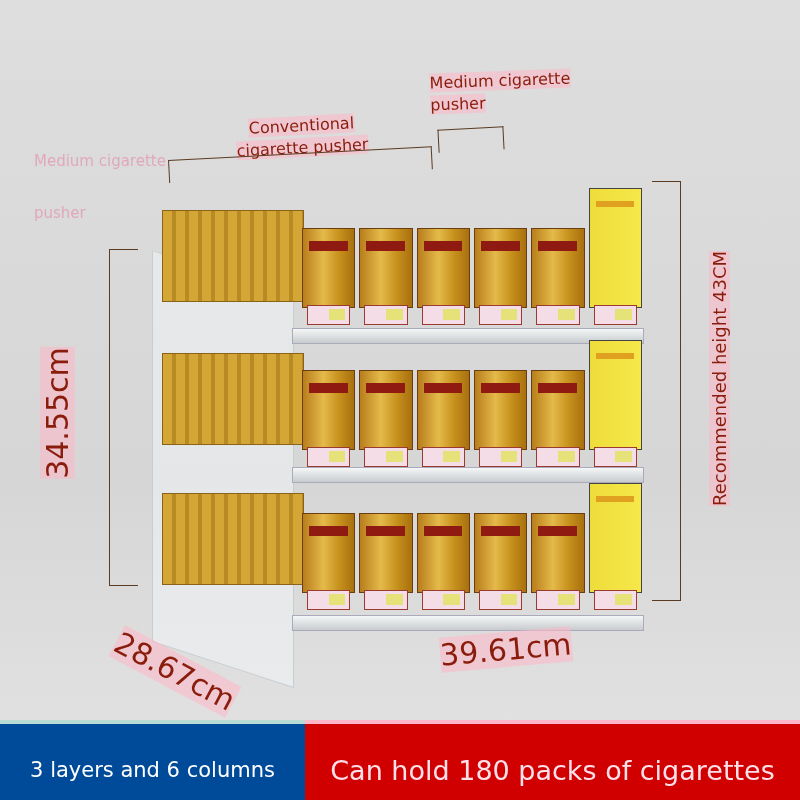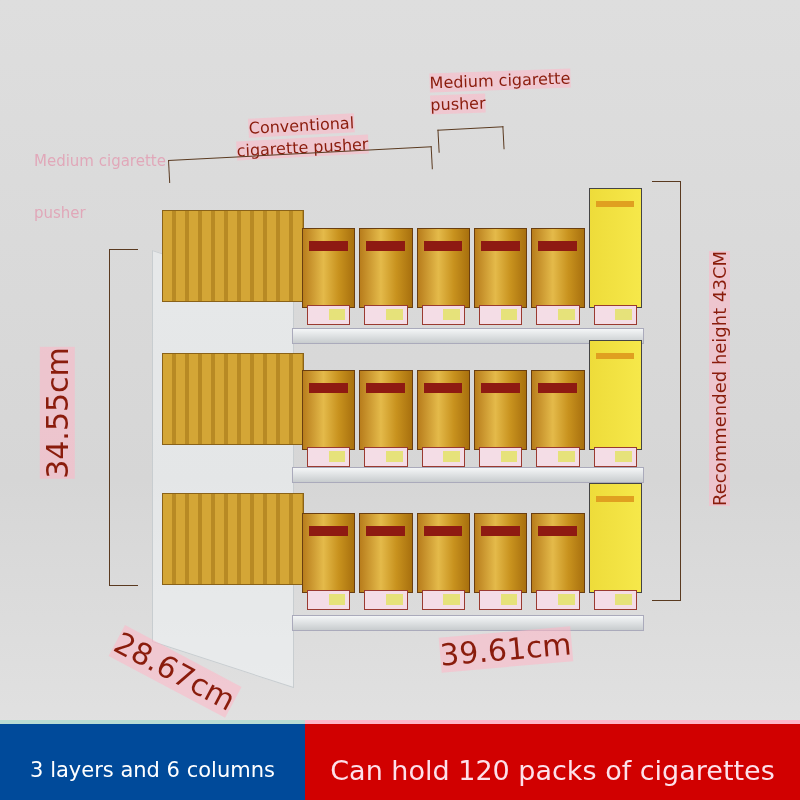--- a/index.html
+++ b/index.html
@@ -147,15 +147,15 @@
   <span>39.61cm</span>
 </div>
 
 <div class="strip-l"></div>
 <div class="strip-r"></div>
 <div class="footer">
   <div class="f-left">
     <span>3 layers and 6 columns</span>
   </div>
   <div class="f-right">
-    <span>Can hold 120 packs of cigarettes</span>
+    <span>Can hold 180 packs of cigarettes</span>
   </div>
 </div>
 
 </body></html>

